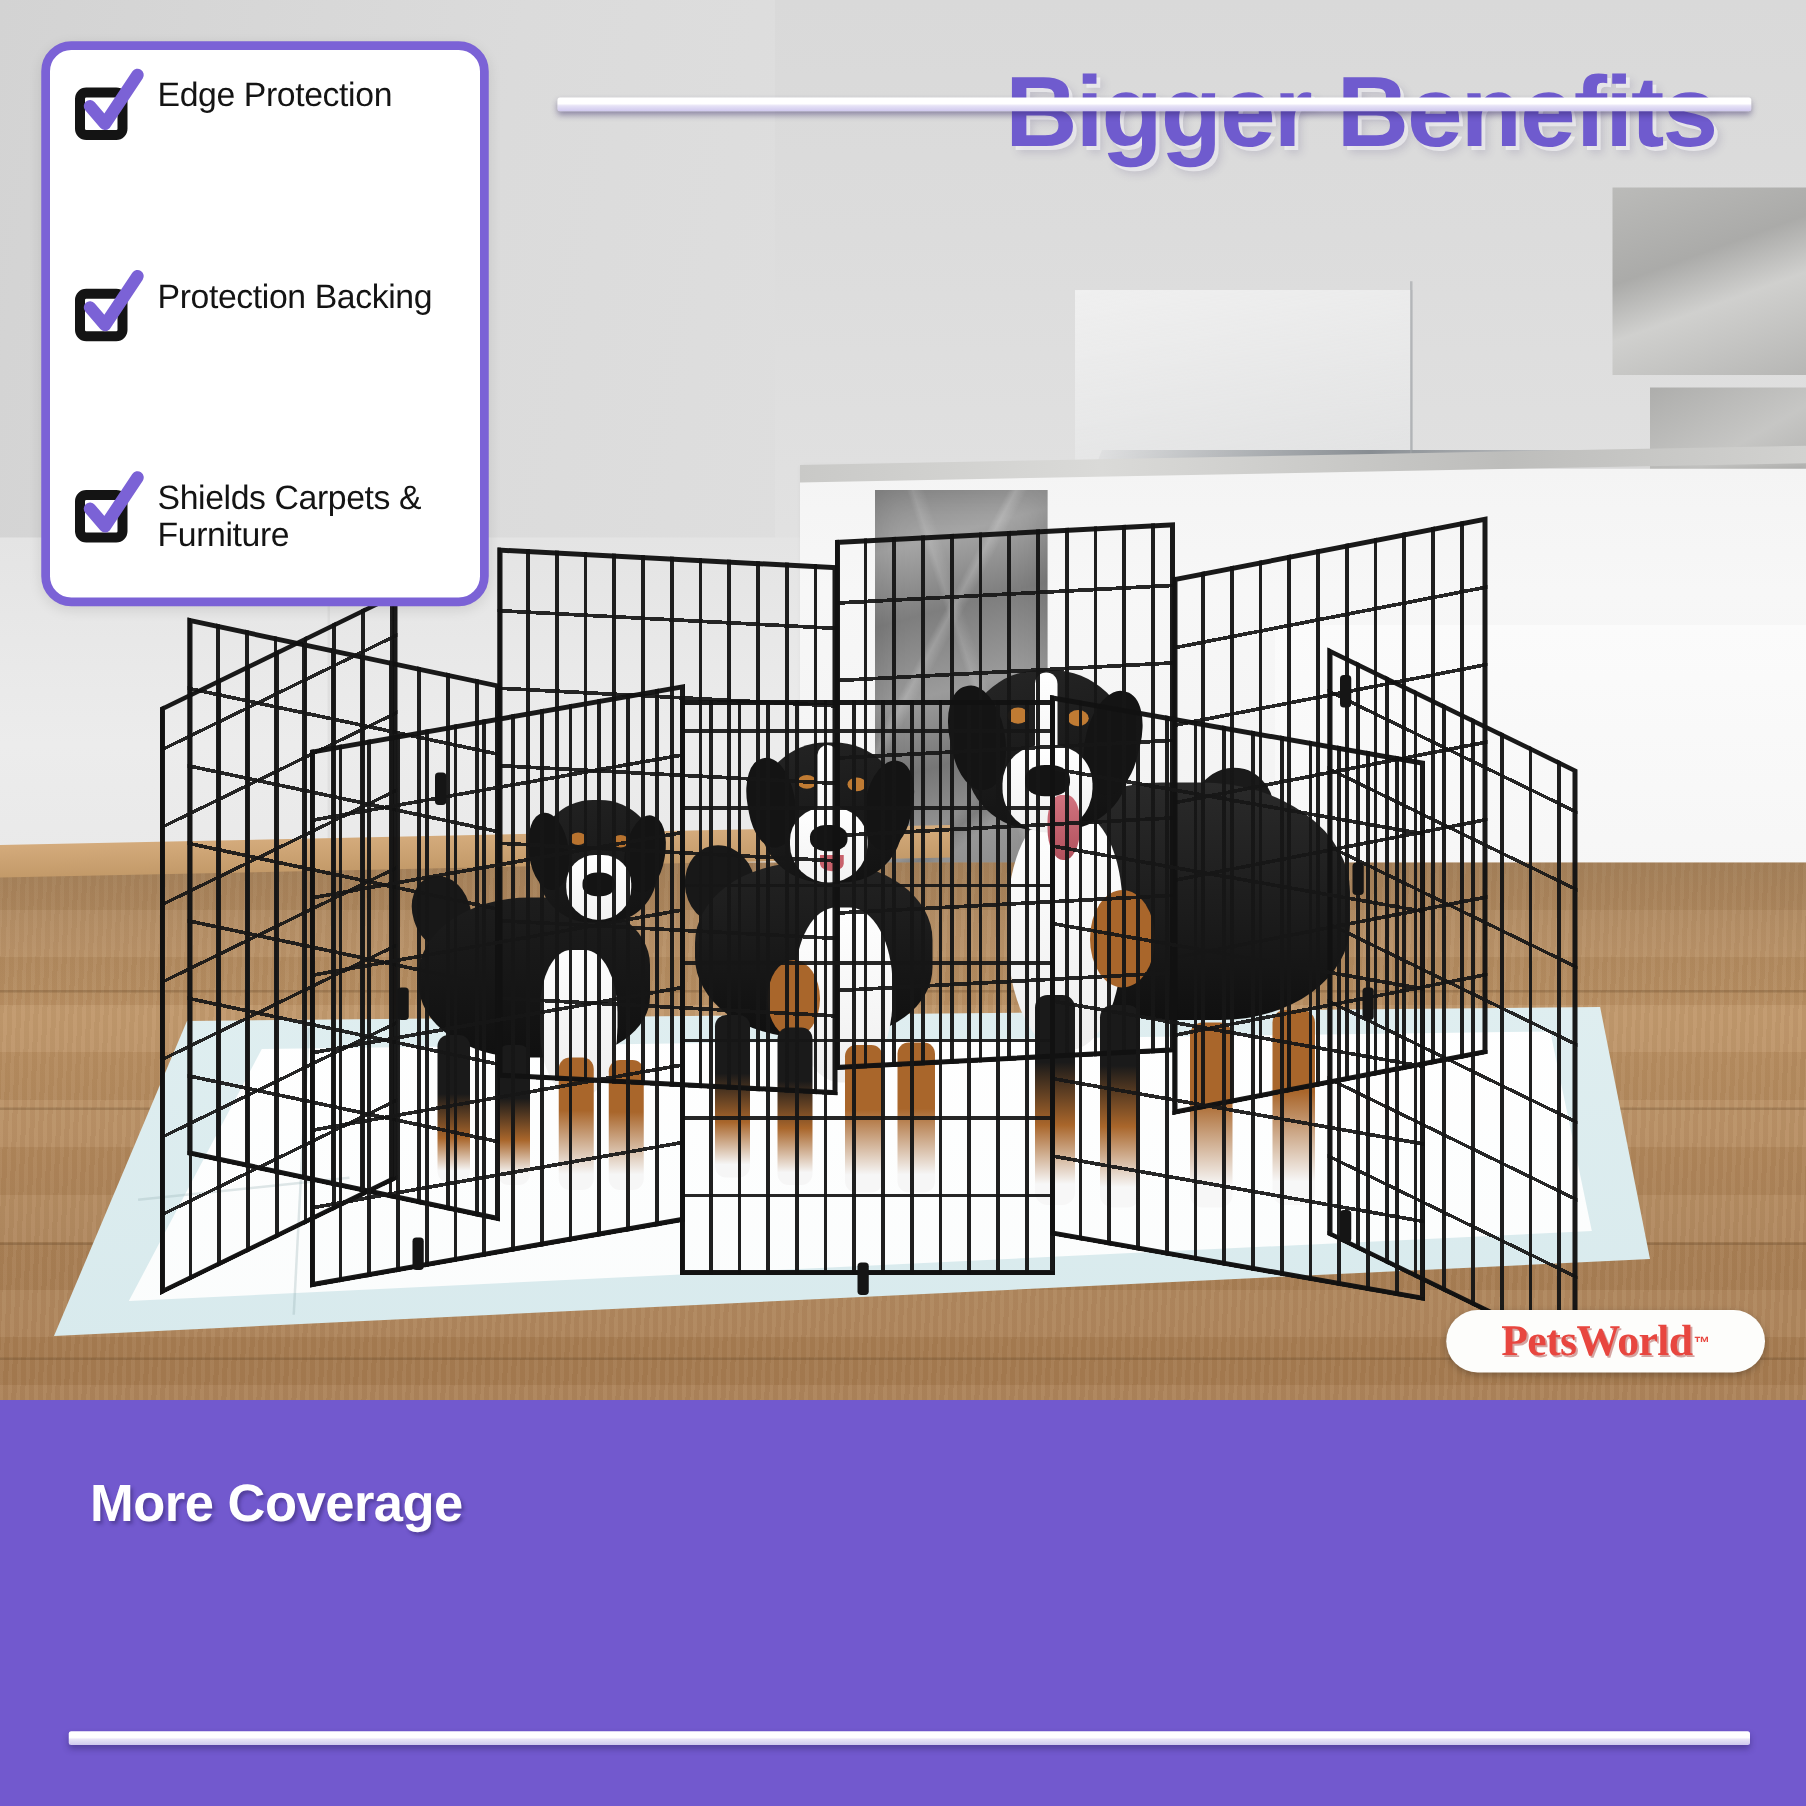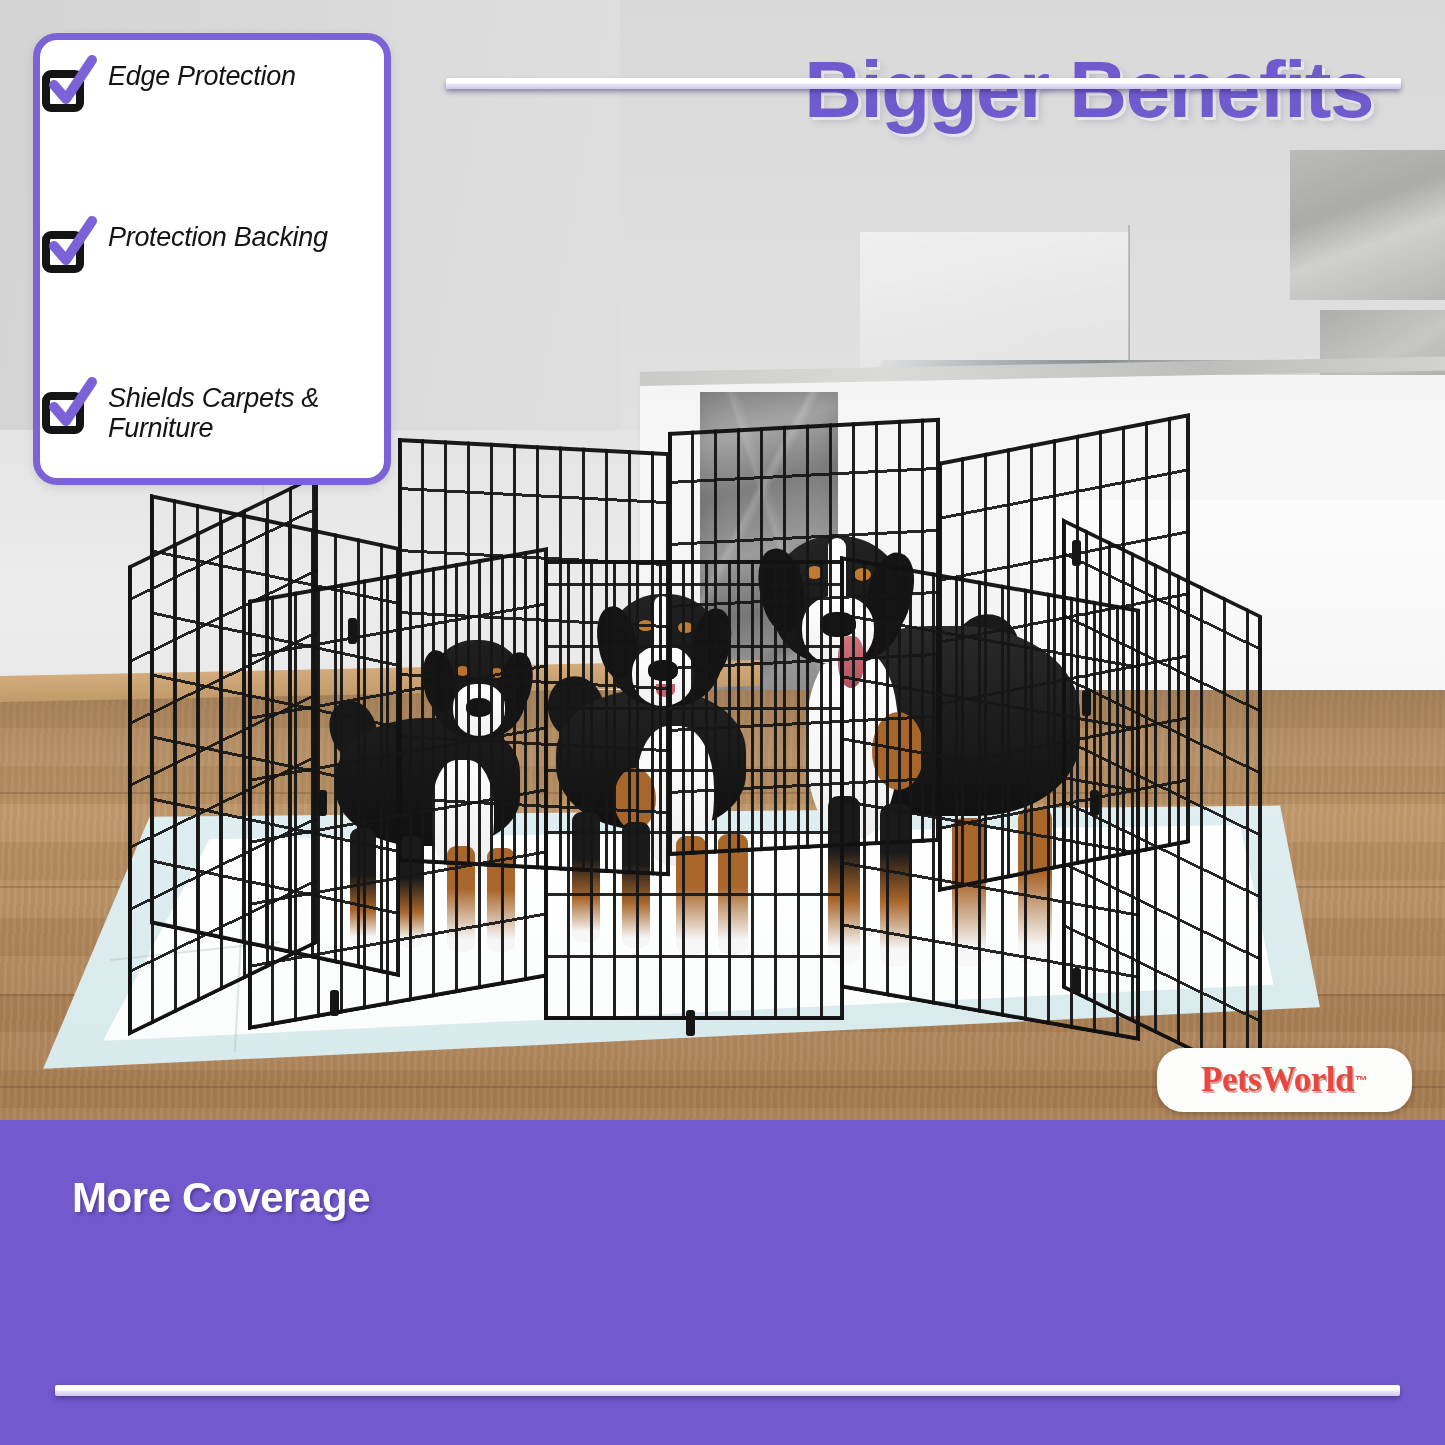--- a/index.html
+++ b/index.html
@@ -97,52 +97,52 @@
   .mesh-frame { position:absolute; inset:0; border:4px solid rgba(18,18,18,.97); }
   .hinge { position:absolute; width:9px; height:26px; background:#151515; border-radius:3px; }
 
   
   .dog { position:absolute; }
   .d-body, .d-head, .d-leg, .d-ear, .d-muz, .d-tail, .d-chest { position:absolute; }
 
   
   .feature-card { position:absolute; left:33px; top:33px; width:358px; height:452px;
     background:#ffffff; border:7px solid #7B62D6; border-radius:24px;
-    box-shadow:0 3px 10px rgba(0,0,0,.10); padding:20px 14px 10px 0;
-    display:flex; flex-direction:column; justify-content:space-between;font-style:italic; }
+    box-shadow:0 3px 10px rgba(0,0,0,.10); padding:20px 14px 10px 18px;
+    display:flex; flex-direction:column; justify-content:space-between; }
   .feat-row { display:flex; align-items:flex-start; gap:14px; min-height:86px; }
   .chk { position:relative; width:54px; height:50px; flex:0 0 54px; margin-top:4px; }
   .chk .box { position:absolute; left:2px; top:6px; width:42px; height:42px;
     border:8px solid #141414; border-radius:9px; }
   .chk svg { position:absolute; left:4px; top:-6px; width:54px; height:54px; overflow:visible; }
   .feat-label { font-size:27px; line-height:1.1; color:#141414; font-weight:400;
     letter-spacing:-.3px; padding-top:2px; }
 
   
   .headline { position:absolute; right:72px; top:52px; text-align:right;
     font-size:80px; line-height:.96; font-weight:700; color:#6F5BCE;
     letter-spacing:-1.5px;
     text-shadow:3px 3px 0 rgba(255,255,255,.55), 5px 5px 7px rgba(90,80,130,.20); }
   .headline .l2 { display:block; }
 
   
-  .logo { position:absolute; left:1157px; top:1048px; width:255px; height:64px;
+  .logo { position:absolute; left:1157px; top:1048px; width:255px; height:50px;
     background:#fdfdfb; border-radius:26px; display:flex; align-items:center;
     justify-content:center; box-shadow:0 2px 6px rgba(0,0,0,.25); }
   .logo-text { font-family:"Liberation Serif", serif; font-weight:700; font-size:35px;
     color:#E8463F; letter-spacing:-.5px;
     text-shadow:1.5px 1.5px 0 rgba(150,30,25,.40); }
   .logo-tm { font-family:"Liberation Sans", sans-serif; font-size:13px; color:#E8463F;
     vertical-align:super; margin-left:1px; font-weight:700; }
 
   
   .banner { position:absolute; left:0; top:1120px; width:1445px; height:325px;
     background:#7259CE; overflow:hidden; }
   .ban-top { position:absolute; left:0; top:54px; width:1445px; height:58px;
-    display:flex; align-items:flex-start; }
+    display:flex; align-items:center; }
   .ban-kicker { font-size:42px; font-weight:700; color:#ffffff; margin-left:72px;
     letter-spacing:-.4px; text-shadow:2px 2px 3px rgba(45,30,95,.45); white-space:nowrap; }
   .rule { height:11px; border-radius:2px;
     background:linear-gradient(180deg,#ffffff 0%,#ffffff 45%,#e7e3f6 60%,#cfc8ee 100%);
     box-shadow:0 3px 5px rgba(45,30,95,.45); }
   .rule-top { position:absolute; left:446px; top:78px; width:955px; }
   .rule-bot { position:absolute; left:55px; top:1385px; width:1345px; }
   .ban-main { position:absolute; left:54px; top:1245px; width:1380px;
     font-size:122px; font-weight:700; color:#F6D76D; letter-spacing:-2.5px;
     line-height:1; white-space:nowrap;

